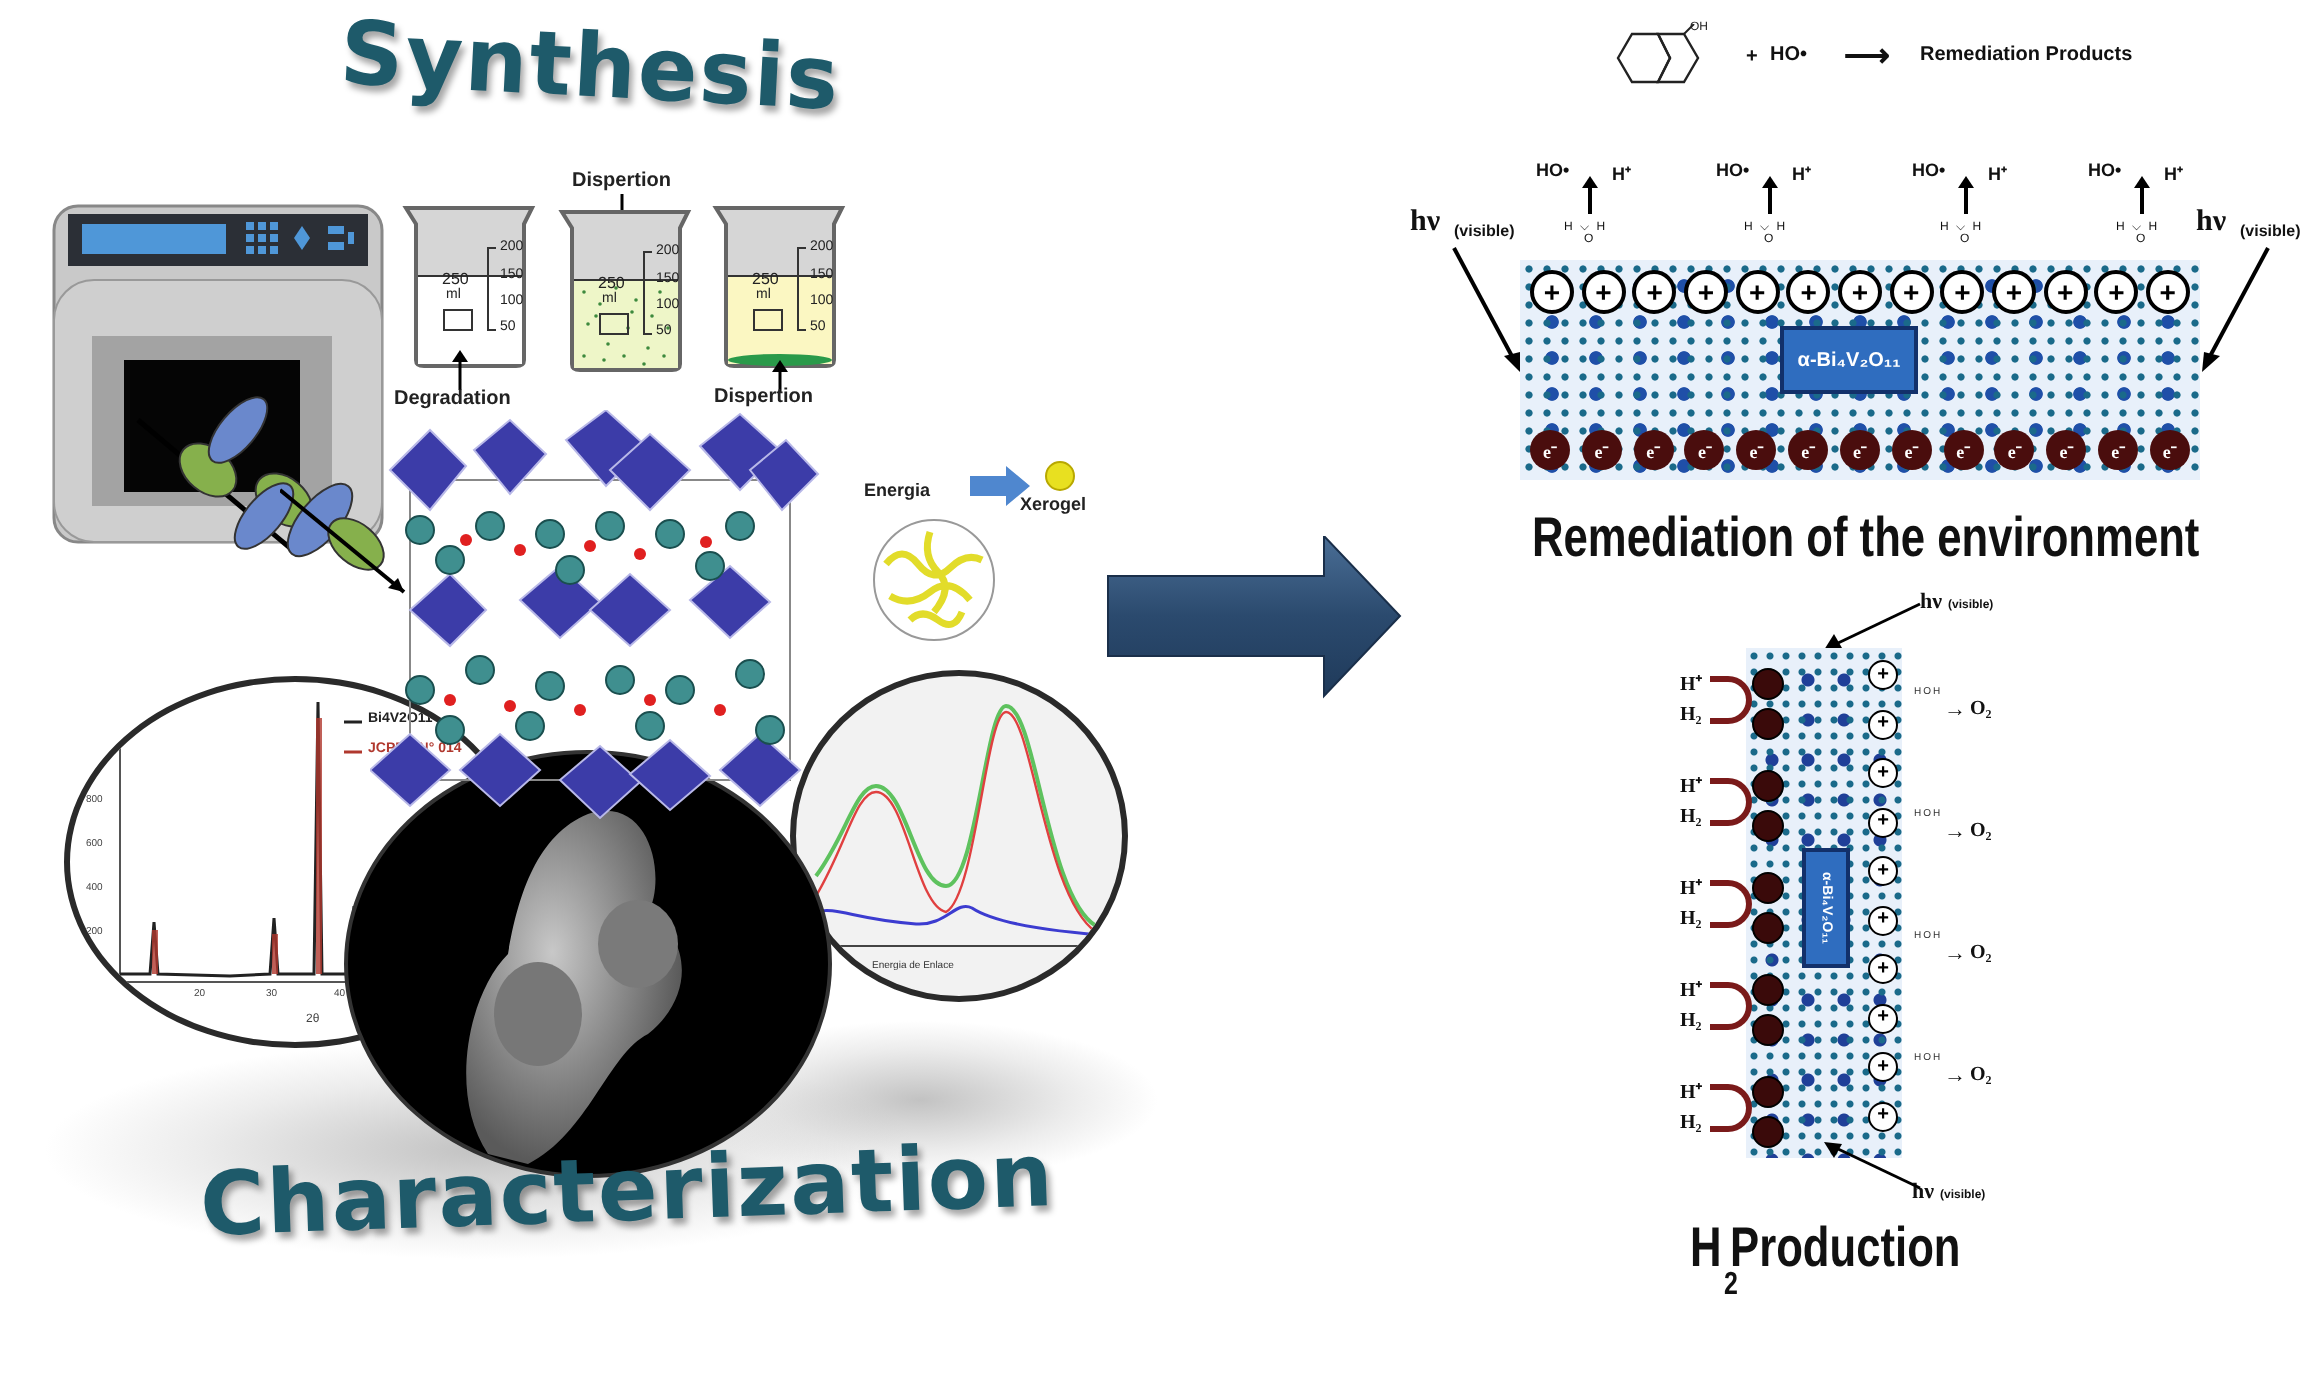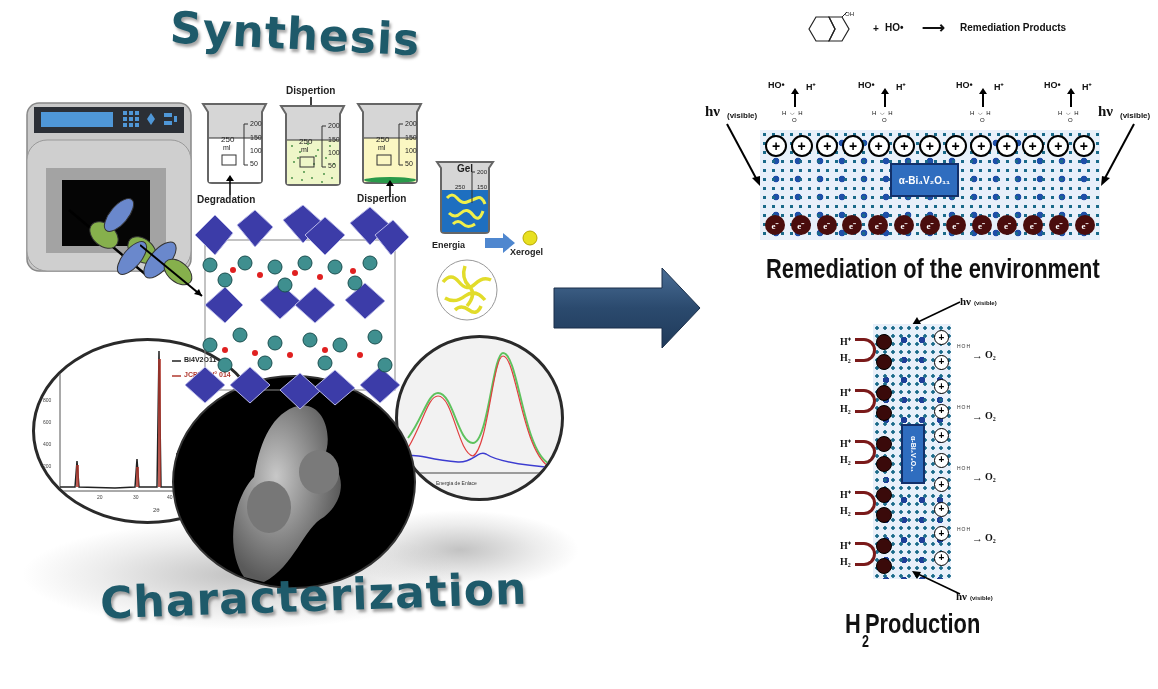--- a/index.html
+++ b/index.html
@@ -133,32 +133,20 @@
     <span class="abs lbl" style="left:50px;top:34px;font-size:7px;font-weight:normal;">150</span>
     <span class="abs lbl" style="left:50px;top:47px;font-size:7px;font-weight:normal;">100</span>
     <span class="abs lbl" style="left:50px;top:60px;font-size:7px;font-weight:normal;">50</span>
     <svg class="abs" style="left:30px;top:80px;" width="10" height="16">
         <line x1="5" y1="16" x2="5" y2="3" stroke="#000" stroke-width="1.5"></line>
         <polygon points="5,0 1,6 9,6" fill="#000"></polygon>
       </svg>
     <span class="abs lbl" style="left:2px;top:93px;">Dispertion</span>
   </div>
 
-  <div class="abs" style="left:435px;top:158px;width:60px;height:80px;">
-    <svg width="60" height="76" viewBox="0 0 60 76">
-      <path d="M2,4 L58,4 L54,10 L54,72 Q54,75 50,75 L10,75 Q6,75 6,72 L6,10 Z" fill="#d6d6d6" stroke="#666" stroke-width="2"></path>
-      <rect x="7" y="32" width="46" height="42" fill="#1e6fc0"></rect>
-      <path d="M12,40 q5,-6 10,0 t10,4 t10,-4 t8,6 M14,55 q6,6 12,0 t12,2 t10,-4 M18,66 q5,-5 10,0 t12,0" stroke="#f0f04a" stroke-width="3" fill="none"></path>
-      <path d="M40,14 L37,14 L37,45" fill="none" stroke="#333"></path>
-    </svg>
-    <span class="abs lbl" style="left:22px;top:5px;">Gel</span>
-    <span class="abs lbl" style="left:42px;top:11px;font-size:6px;font-weight:normal;">200</span>
-    <span class="abs lbl" style="left:42px;top:26px;font-size:6px;font-weight:normal;">150</span>
-    <span class="abs lbl" style="left:20px;top:26px;font-size:6px;font-weight:normal;">250</span>
-  </div>
 
   <span class="abs lbl" style="left:432px;top:240px;font-size:9px;">Energia</span>
   <svg class="abs" style="left:485px;top:233px;" width="32" height="20">
     <polygon points="0,5 18,5 18,0 30,10 18,20 18,15 0,15" fill="#4f87cf"></polygon>
   </svg>
   <svg class="abs" style="left:522px;top:230px;" width="16" height="16">
       <circle cx="8" cy="8" r="7" fill="#e8e020" stroke="#b8a800"></circle>
     </svg>
   <span class="abs lbl" style="left:510px;top:247px;font-size:9px;">Xerogel</span>
   <svg class="abs" style="left:435px;top:258px;" width="64" height="64">

